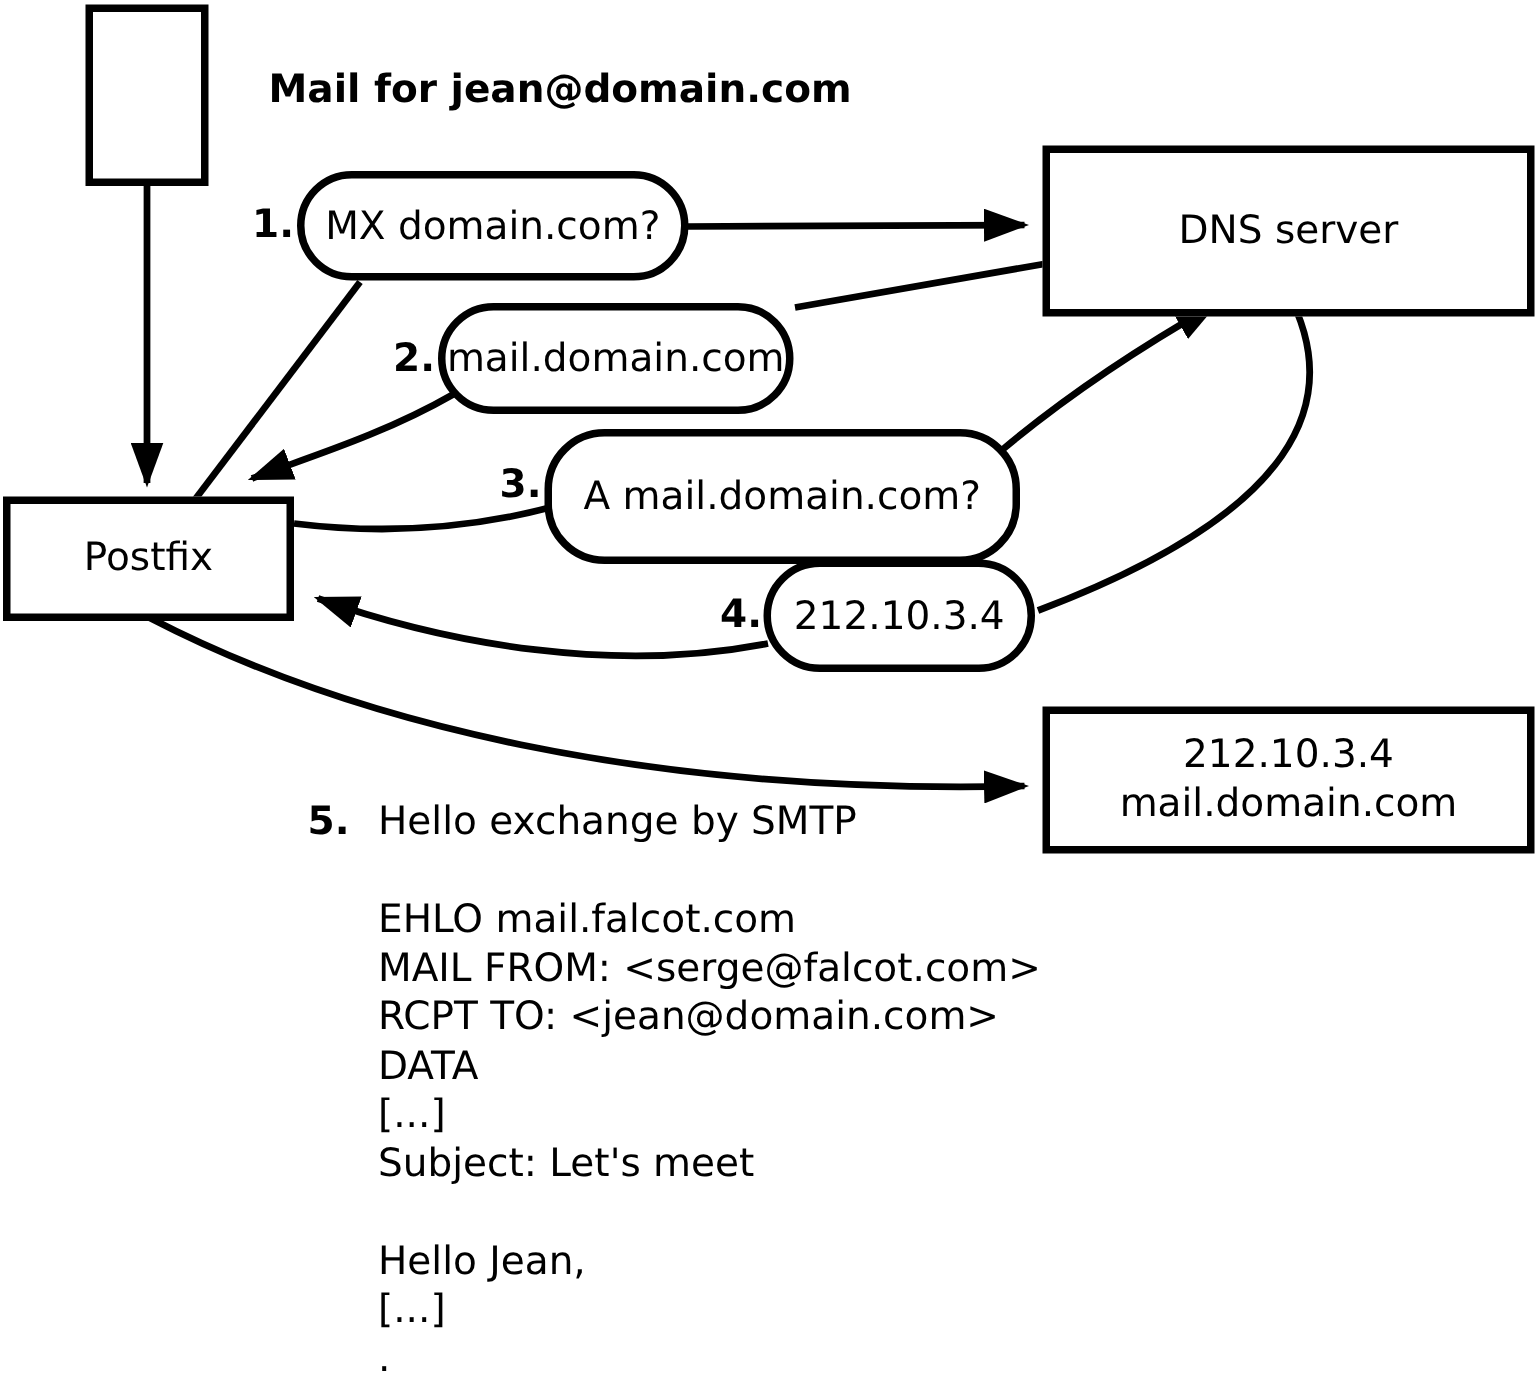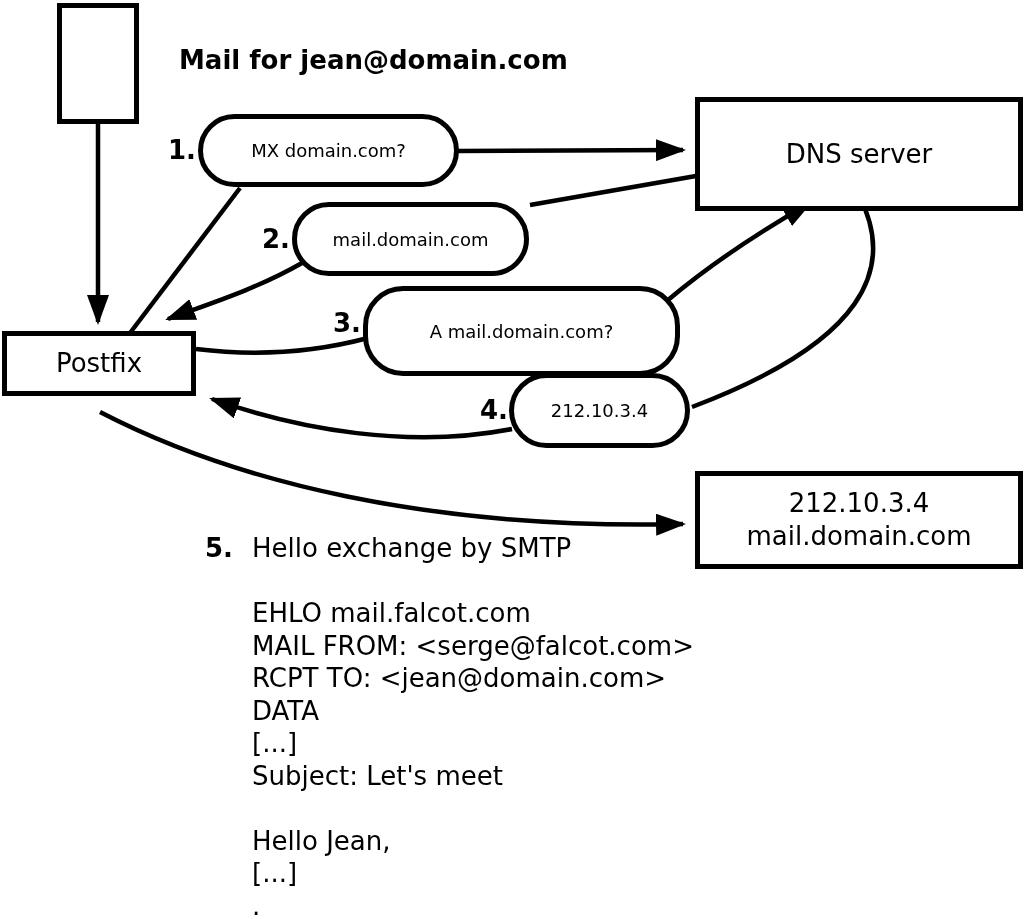--- a/index.html
+++ b/index.html
@@ -38,21 +38,21 @@
   }
   .pill {
     position: absolute;
     box-sizing: border-box;
     border: 5px solid #000;
     background: #fff;
     border-radius: 40px;
     display: flex;
     align-items: center;
     justify-content: center;
-    font-size: 18px;
+    font-size: 26px;
     z-index: 2;
     white-space: nowrap;
   }
   .numlabel {
     position: absolute;
     font-size: 26px;
     font-weight: bold;
     line-height: 33px;
     text-align: right;
     width: 50px;
@@ -98,21 +98,21 @@
       <path d="M 196 349 Q 285 360 368 338"></path>
       <path d="M 668 300 C 718 258 768 227 810 203" marker-end="url(#arrow)"></path>
       <path d="M 858 194 C 898 268 864 342 692 407"></path>
       <path d="M 512 429 C 410 449 300 430 212 399" marker-end="url(#arrow)"></path>
       <path d="M 100 412 C 235 482 430 530 683 524" marker-end="url(#arrow)"></path>
     </g>
   </svg>
 
   <div class="box" style="left:57px; top:3px; width:82px; height:121px;"></div>
 
-  <div class="box" style="left:2px; top:331px; width:194px; height:65px;">
+  <div class="box" style="left:2px; top:331px; width:194px; height:83px;">
     <span>Postfix</span>
   </div>
 
   <div class="box" style="left:695px; top:97px; width:328px; height:114px;">
     <span>DNS server</span>
   </div>
 
   <div class="box" style="left:695px; top:471px; width:328px; height:98px;">
     <span>212.10.3.4
 mail.domain.com</span>

